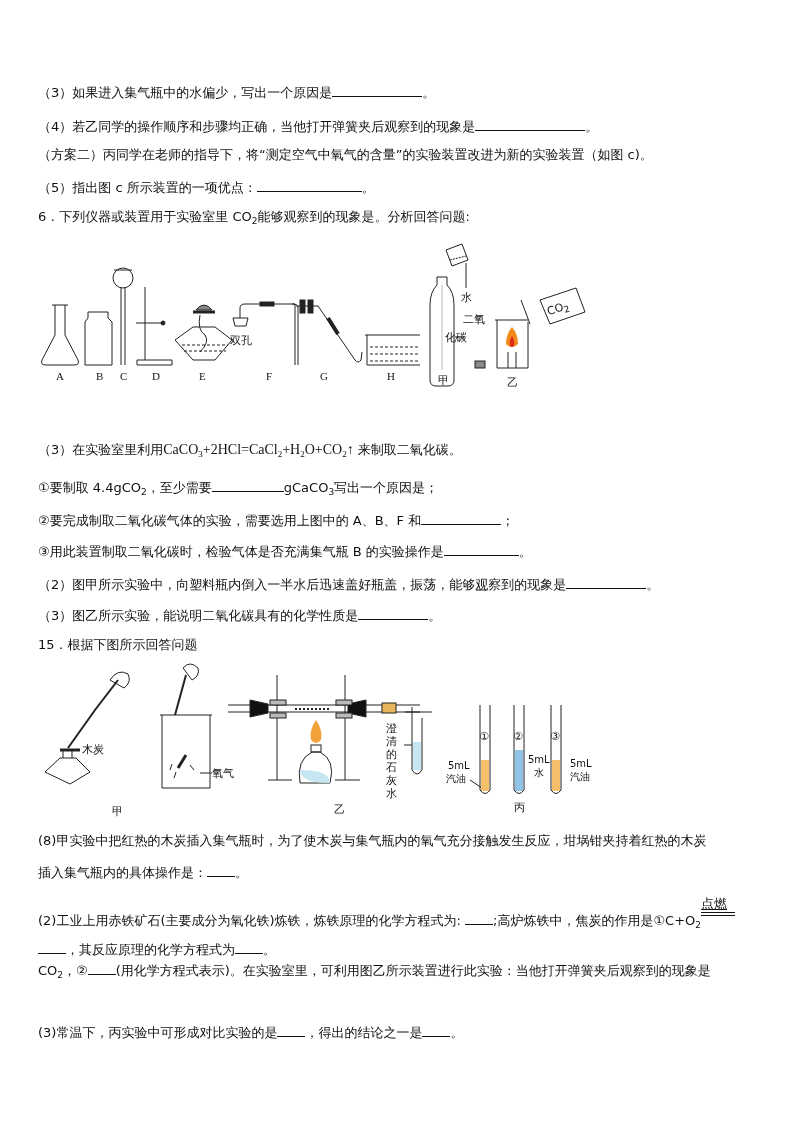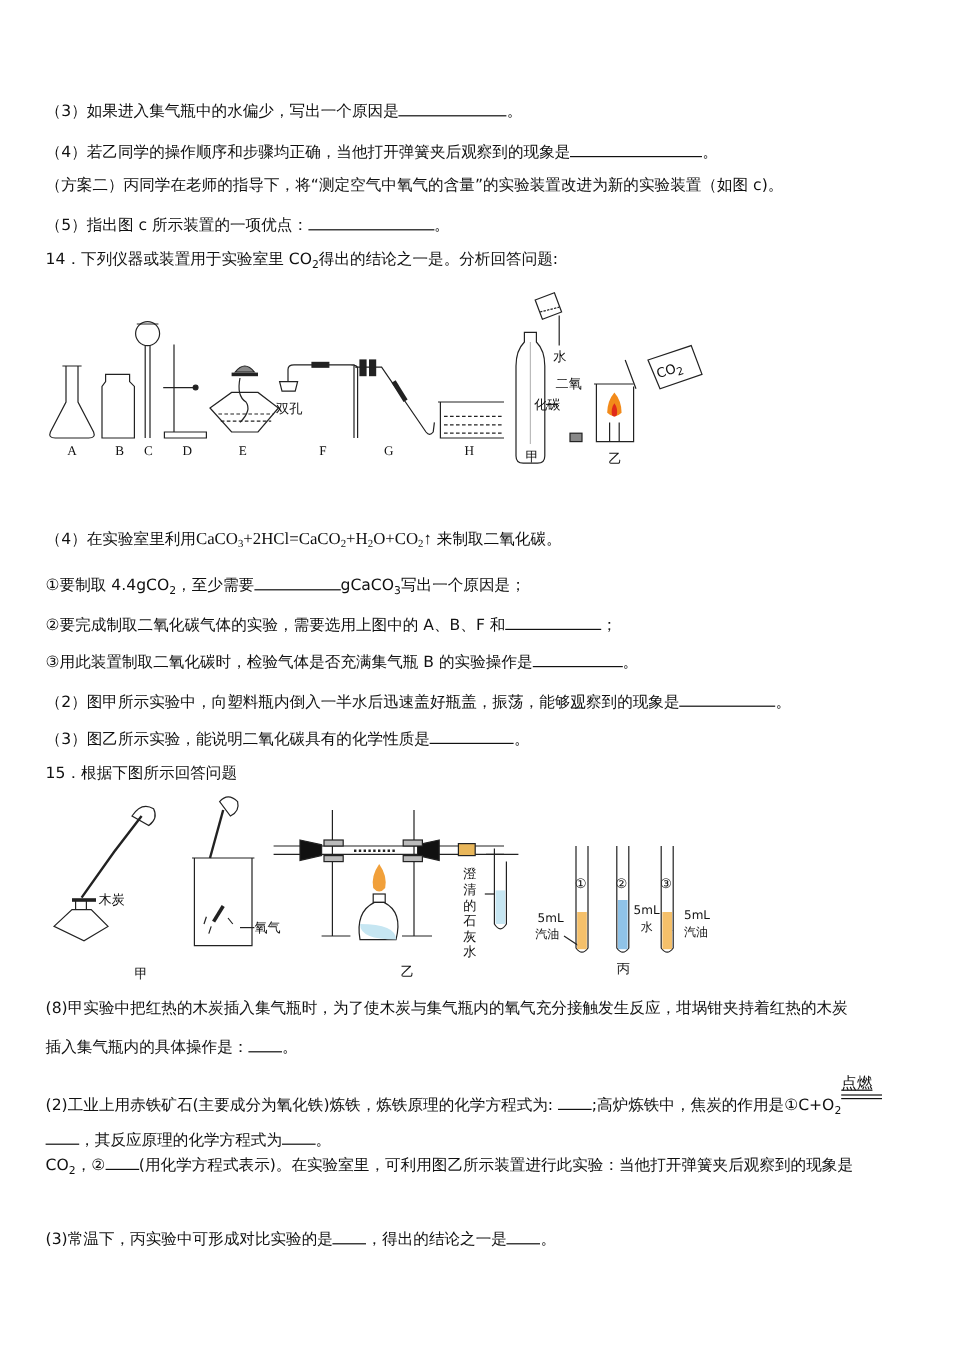--- a/index.html
+++ b/index.html
@@ -22,21 +22,21 @@
 </div>
 <div class="line" style="top:116px">
   <span>（4）若乙同学的操作顺序和步骤均正确，当他打开弹簧夹后观察到的现象是</span><span class="blank" style="width:110px"></span><span>。</span>
 </div>
 <div class="line" style="top:146px">（方案二）丙同学在老师的指导下，将“测定空气中氧气的含量”的实验装置改进为新的实验装置（如图 c)。</div>
 <div class="line" style="top:177px">
   <span>（5）指出图 c 所示装置的一项优点：</span><span class="blank" style="width:105px"></span><span>。</span>
 </div>
 
 <div class="line" style="top:208px">
-  <span>14．下列仪器或装置用于实验室里 CO</span><sub>2</sub><span>得出的结论之一是。分析回答问题:</span>
+  <span>6．下列仪器或装置用于实验室里 CO</span><sub>2</sub><span>能够观察到的现象是。分析回答问题:</span>
 </div>
 
 <div class="fig" style="left:0;top:230px;width:794px;height:170px">
   <svg width="794" height="170" viewBox="0 0 794 170">
     <g fill="none" stroke="#222" stroke-width="1">
 
       <path d="M52,75 L68,75 M55,75 L55,105 L42,130 Q40,135 46,135 L74,135 Q80,135 78,130 L65,105 L65,75"></path>
 
       <path d="M88,82 L88,88 L85,92 L85,135 L112,135 L112,92 L108,88 L108,82 Z"></path>
 
@@ -95,21 +95,21 @@
   <span class="cn" style="left:438px;top:143px">甲</span>
   <span class="cn" style="left:507px;top:145px">乙</span>
   <span class="cn" style="left:230px;top:103px">双孔</span>
   <span class="cn" style="left:461px;top:60px">水</span>
   <span class="cn" style="left:463px;top:82px">二氧</span>
   <span class="cn" style="left:445px;top:100px">化碳</span>
   <span class="cn" style="left:547px;top:72px;transform:rotate(-18deg)"><span>CO</span><sub>2</sub></span>
 </div>
 
 <div class="line" style="top:441px">
-  <span>（4）在实验室里利用</span><span class="serif"><span>CaCO</span><sub>3</sub><span>+2HCl=CaCO</span><sub>2</sub><span>+H</span><sub>2</sub><span>O+CO</span><sub>2</sub><span>↑</span></span> <span>来制取二氧化碳。</span>
+  <span>（3）在实验室里利用</span><span class="serif"><span>CaCO</span><sub>3</sub><span>+2HCl=CaCl</span><sub>2</sub><span>+H</span><sub>2</sub><span>O+CO</span><sub>2</sub><span>↑</span></span> <span>来制取二氧化碳。</span>
 </div>
 <div class="line" style="top:477px">
   <span>①要制取 4.4gCO</span><sub>2</sub><span>，至少需要</span><span class="blank" style="width:72px"></span><span>gCaCO</span><sub>3</sub><span>写出一个原因是；</span>
 </div>
 <div class="line" style="top:510px">
   <span>②要完成制取二氧化碳气体的实验，需要选用上图中的 A、B、F 和</span><span class="blank" style="width:80px"></span><span>；</span>
 </div>
 <div class="line" style="top:541px">
   <span>③用此装置制取二氧化碳时，检验气体是否充满集气瓶 B 的实验操作是</span><span class="blank" style="width:75px"></span><span>。</span>
 </div>

